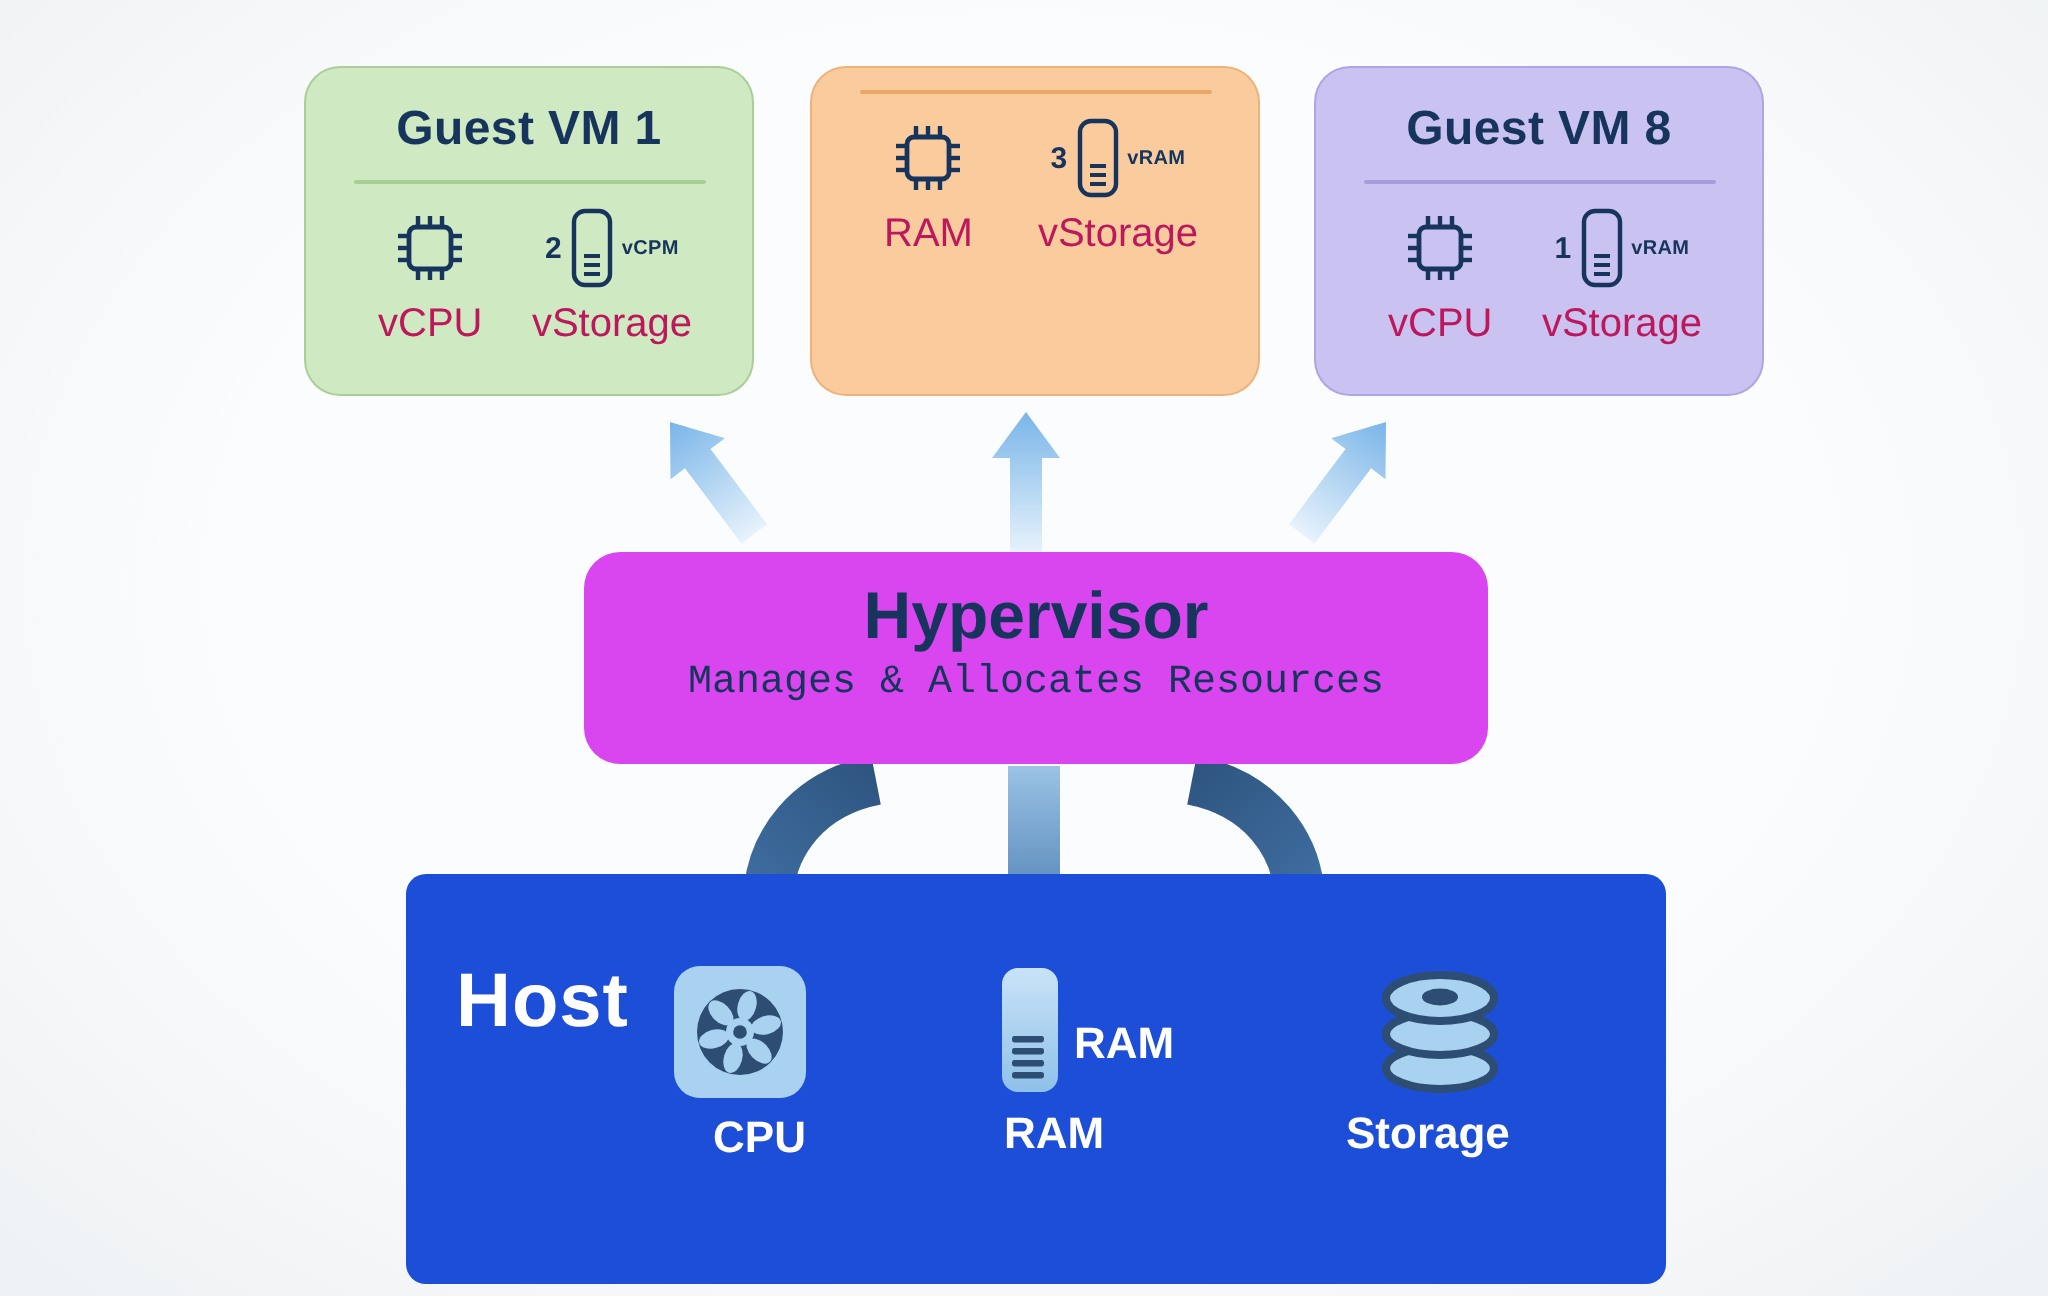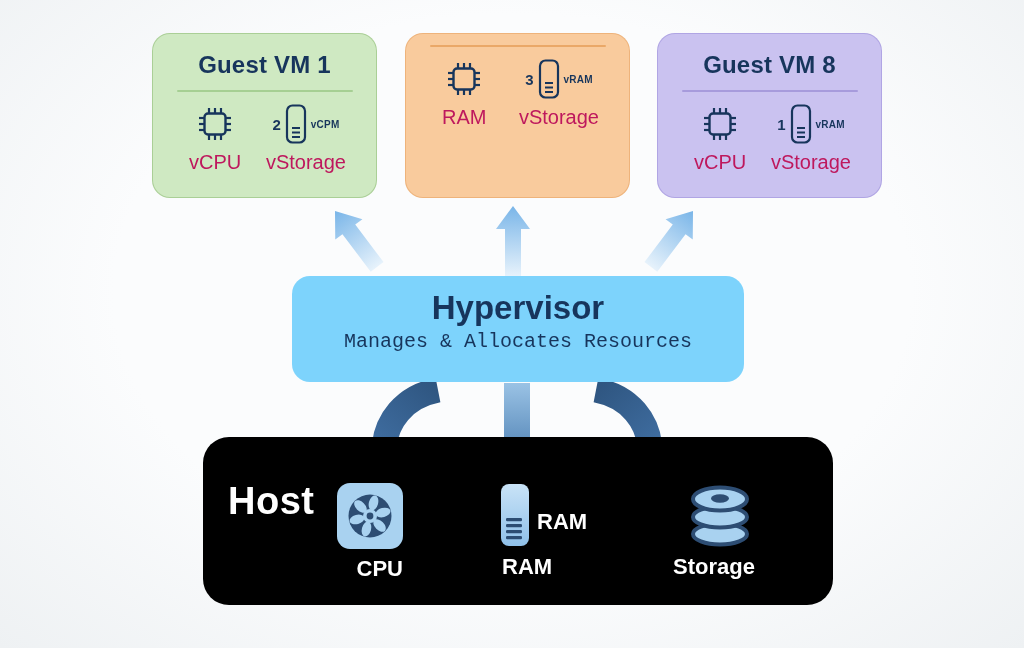--- a/index.html
+++ b/index.html
@@ -24,27 +24,27 @@
   .vm-row{display:flex;justify-content:space-between;margin-top:10px;padding:0 30px 0 36px;}
   .vm-res{display:flex;flex-direction:column;align-items:center;}
   .icon-wrap{height:44px;display:flex;align-items:center;}
   .vm-res-label{font-size:20px;color:#be185d;margin-top:5px;}
   .vm-storage-line{display:flex;align-items:center;gap:3px;}
   .vm-count{font-size:15px;font-weight:600;color:#17355c;}
   .vm-tag{font-size:10px;color:#17355c;letter-spacing:.2px;font-weight:bold;}
 
   
   .hypervisor{position:absolute;left:292px;top:276px;width:452px;height:106px;
-    background:#7dd3fc;border-radius:18px;text-align:center;color:#17355c;}
+    background:#d946ef;border-radius:18px;text-align:center;color:#17355c;}
   .hyp-title{font-size:33px;font-weight:bold;margin-top:13px;}
   .hyp-sub{font-size:20px;margin-top:3px;font-weight:500;font-family:Liberation Mono, monospace;}
 
   
-  .host{position:absolute;left:203px;top:437px;width:630px;height:168px;
-    background:#000000;border-radius:26px;}
+  .host{position:absolute;left:203px;top:437px;width:630px;height:205px;
+    background:#1d4ed8;border-radius:10px;}
   .host-title{position:absolute;left:25px;top:43px;font-size:38px;font-weight:bold;color:#ffffff;letter-spacing:.5px;}
   .host-res{position:absolute;display:flex;flex-direction:column;align-items:flex-end;color:#ffffff;}
   .host-cpu{left:134px;top:46px;}
   .host-ram{left:297px;top:46px;align-items:flex-start;}
   .host-storage{left:470px;top:48px;}
   .host-res-label{font-size:22px;font-weight:bold;margin-top:7px;color:#ffffff;}
   .ram-line{display:flex;align-items:flex-end;gap:7px;}
   .ram-side{font-size:22px;font-weight:bold;margin-bottom:12px;}
   .host-ram .host-res-label{margin-left:2px;}
 

